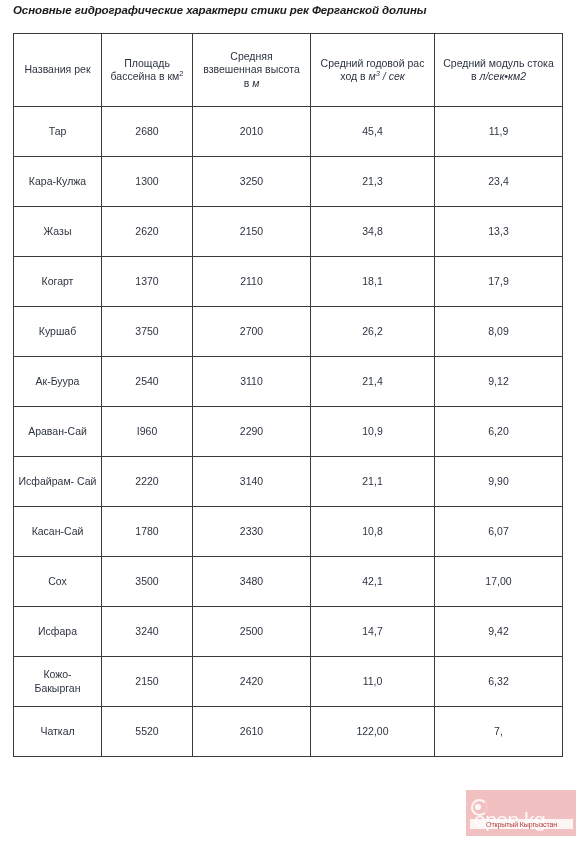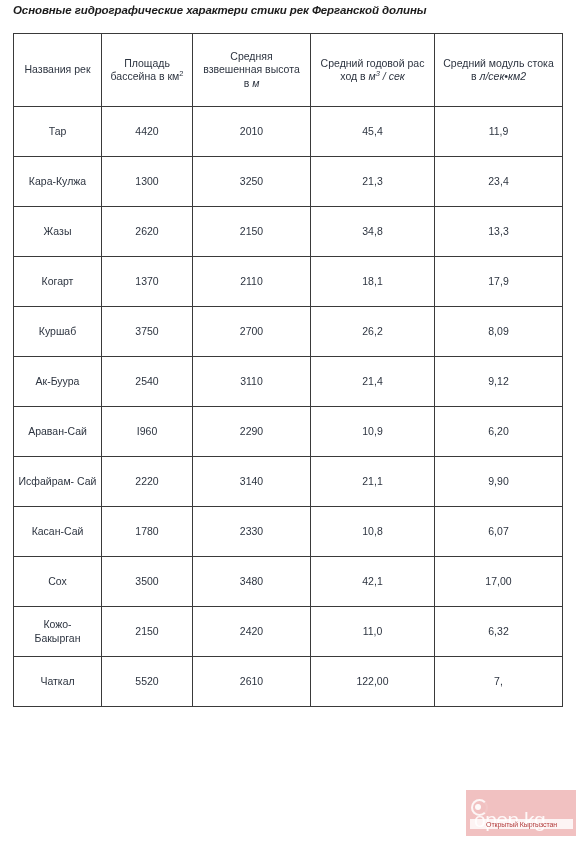--- a/index.html
+++ b/index.html
@@ -171,21 +171,21 @@
         </th>
         <th>
           <span>Средний модуль стока</span><br>
           <span>в </span><span class="hdr-unit">л/сек•км2</span>
         </th>
       </tr>
     </thead>
     <tbody id="table-body">
         <tr>
           <td class="name-cell">Тар</td>
-          <td>4420</td>
+          <td>2680</td>
           <td>2010</td>
           <td>45,4</td>
           <td>11,9</td>
         </tr>
         <tr>
           <td class="name-cell">Кара-Кулжа</td>
           <td>1300</td>
           <td>3250</td>
           <td>21,3</td>
           <td>23,4</td>
@@ -238,20 +238,27 @@
           <td>2330</td>
           <td>10,8</td>
           <td>6,07</td>
         </tr>
         <tr>
           <td class="name-cell">Сох</td>
           <td>3500</td>
           <td>3480</td>
           <td>42,1</td>
           <td>17,00</td>
+        </tr>
+        <tr>
+          <td class="name-cell">Исфара</td>
+          <td>3240</td>
+          <td>2500</td>
+          <td>14,7</td>
+          <td>9,42</td>
         </tr>
         <tr>
           <td class="name-cell">Кожо-<br>Бакырган</td>
           <td>2150</td>
           <td>2420</td>
           <td>11,0</td>
           <td>6,32</td>
         </tr>
         <tr>
           <td class="name-cell">Чаткал</td>

